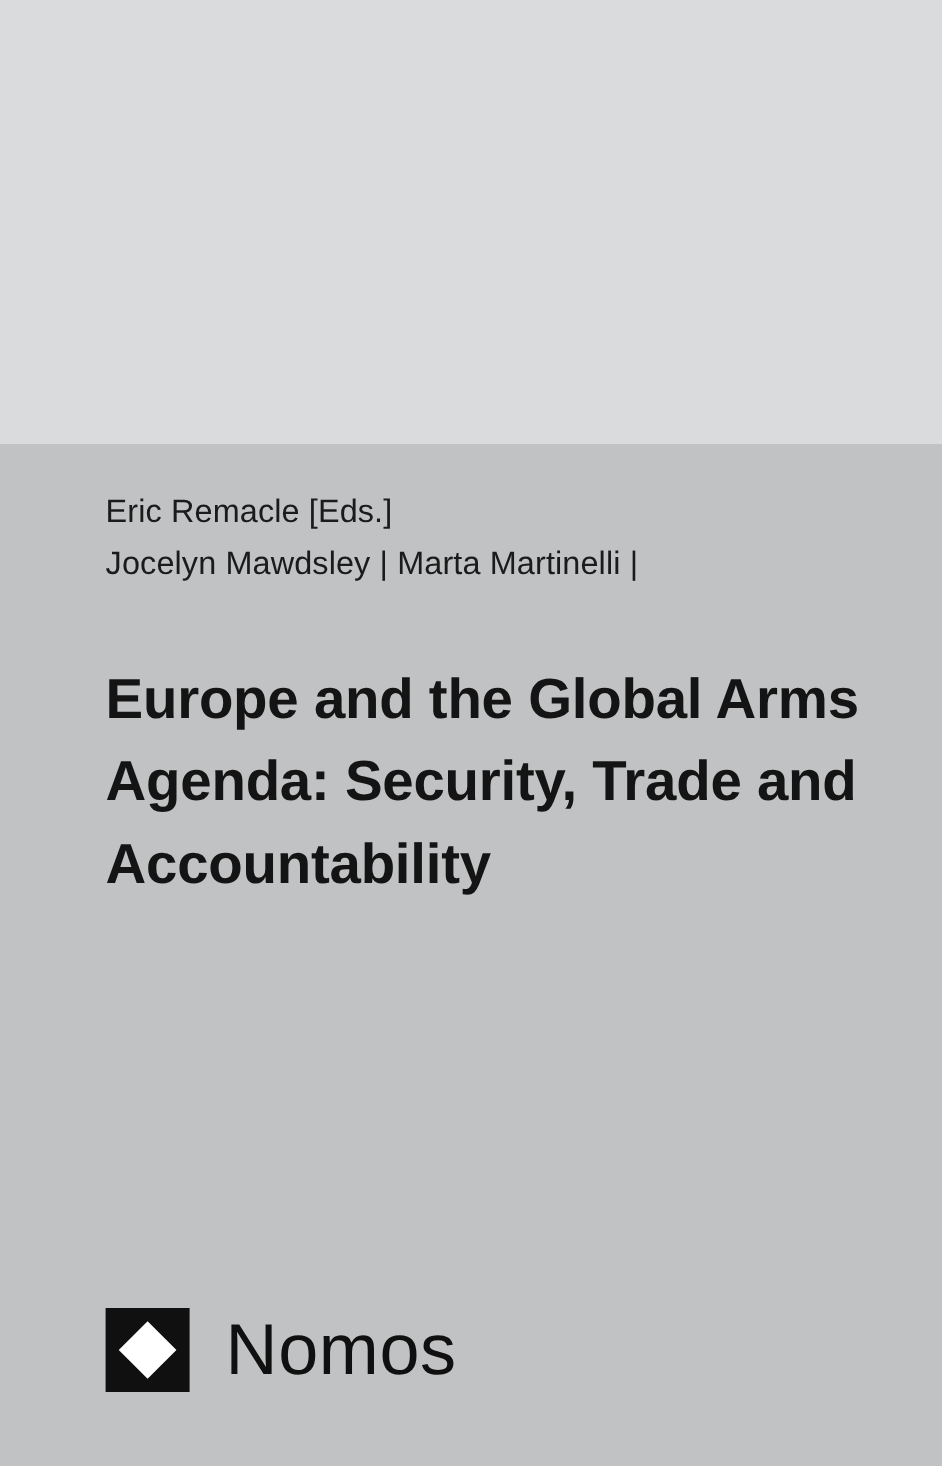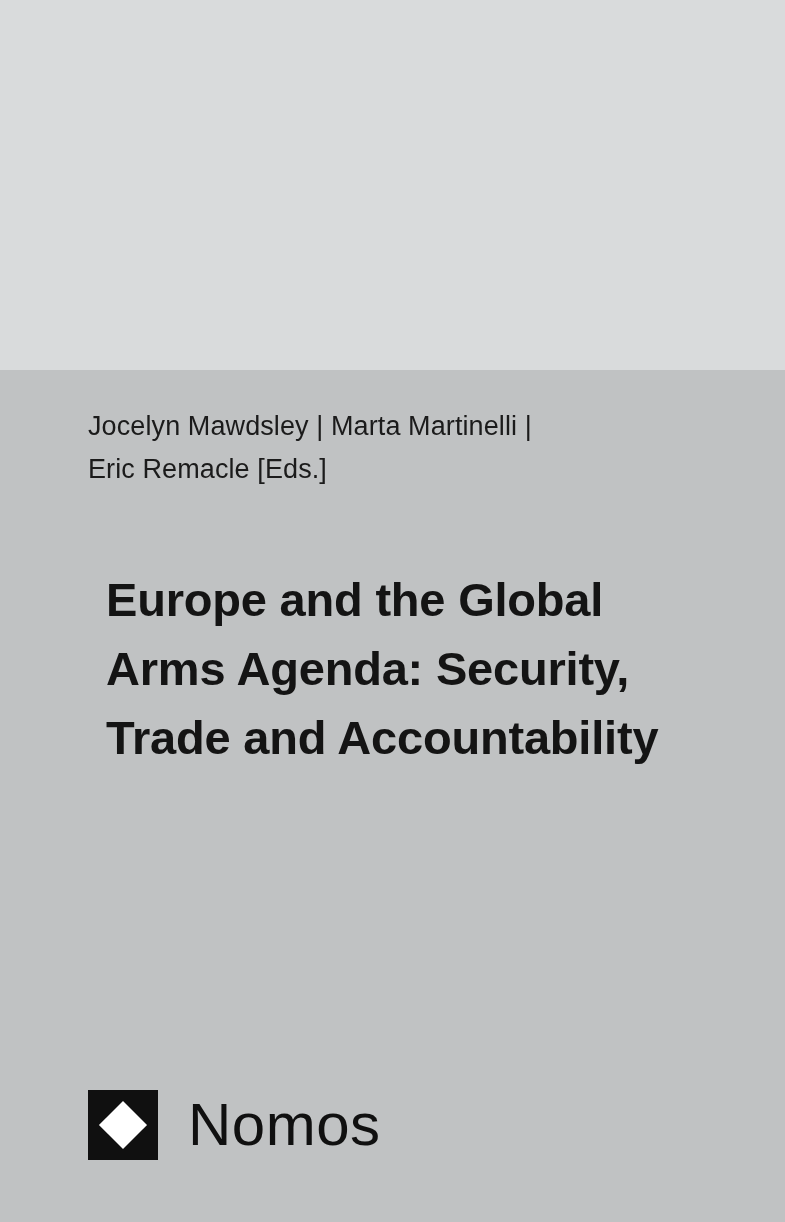--- a/index.html
+++ b/index.html
@@ -43,21 +43,21 @@
     font-size: 27px;
     line-height: 43px;
     color: #1b1b1b;
     font-weight: 400;
     letter-spacing: 0.1px;
     margin: 0;
     max-width: 560px;
   }
 
   .title {
-    margin: 18px;
+    margin: 0;
     padding-top: 56px;
     font-size: 47px;
     line-height: 69px;
     font-weight: 700;
     color: #141414;
     letter-spacing: -0.2px;
     max-width: 640px;
   }
 
   .publisher {
@@ -97,22 +97,22 @@
 </style>
 </head>
 <body>
 
 <div class="cover">
 
   <div class="top-band"></div>
 
   <div class="content">
     <div class="authors">
+      <div>Eric Remacle [Eds.]</div>
       <div>Jocelyn Mawdsley | Marta Martinelli |</div>
-      <div>Eric Remacle [Eds.]</div>
     </div>
 
     <h1 class="title">Europe and the Global Arms Agenda: Security, Trade and Accountability</h1>
   </div>
 
   <div class="publisher">
     <span class="logo-mark"></span>
     <span class="publisher-name">Nomos</span>
   </div>
 

